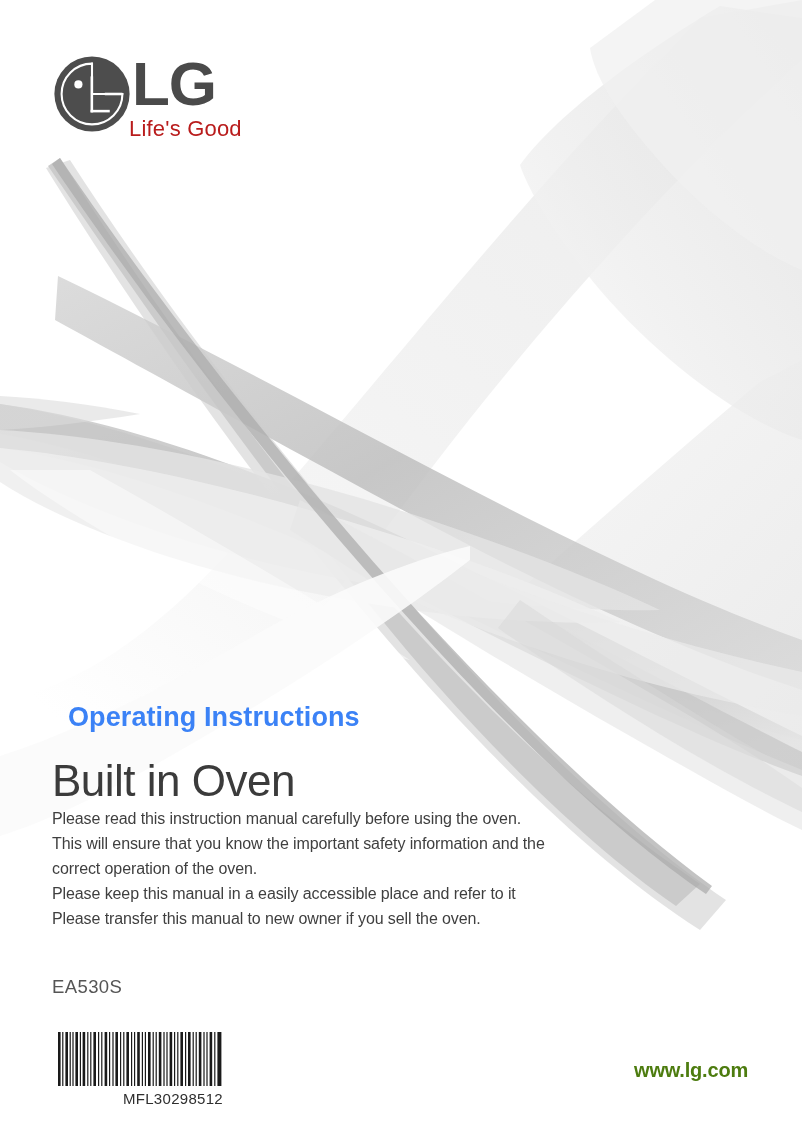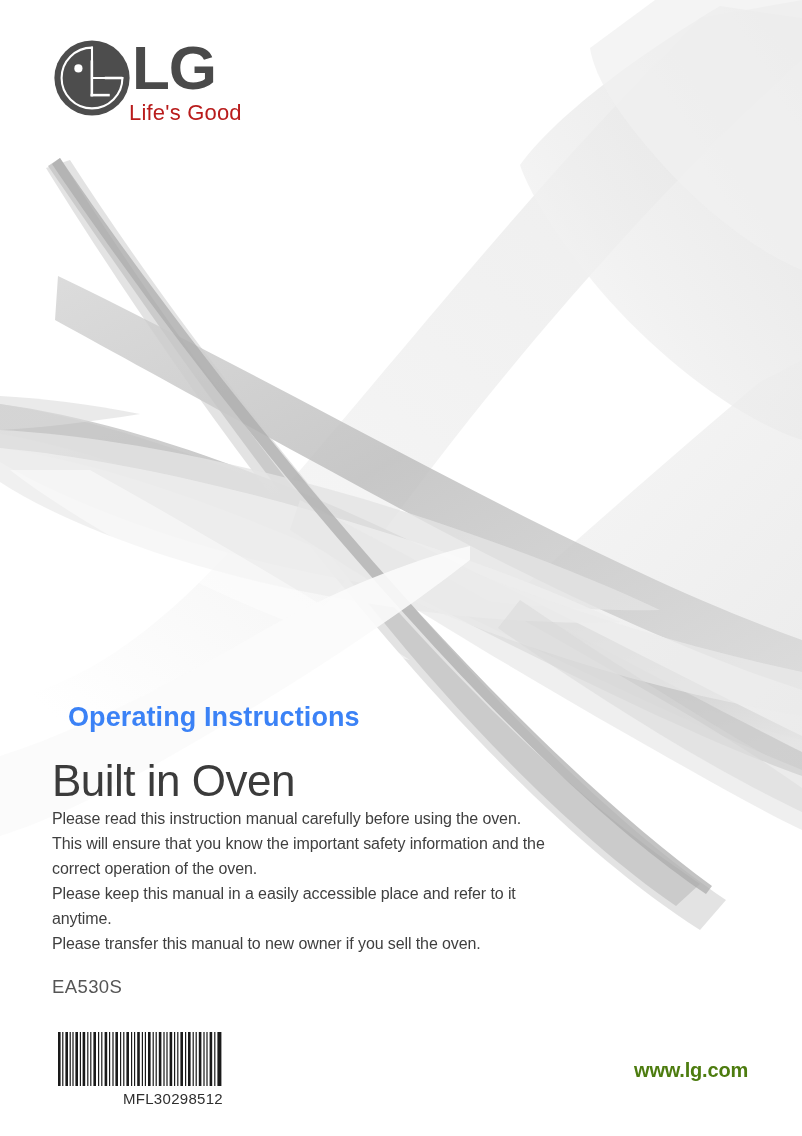--- a/index.html
+++ b/index.html
@@ -27,21 +27,21 @@
     top: 0;
     width: 802px;
     height: 1136px;
     pointer-events: none;
   }
 
   
   #logo-block {
     position: absolute;
     left: 52px;
-    top: 36px;
+    top: 52px;
     width: 260px;
     height: 100px;
     text-decoration: underline;
   }
   #logo-mark {
     position: absolute;
     left: 0;
     top: 2px;
     width: 80px;
     height: 80px;
@@ -263,21 +263,20 @@
   <div id="title-block">
     <div id="kicker">Operating Instructions</div>
     <div id="doc-title">Built in Oven</div>
   </div>
 
   <div id="intro">
     <span class="ln">Please read this instruction manual carefully before using the oven.</span>
     <span class="ln">This will ensure that you know the important safety information and the</span>
     <span class="ln">correct operation of the oven.</span>
     <span class="ln">Please keep this manual in a easily accessible place and refer to it</span>
-    <span class="ln">anytime.</span>
     <span class="ln">Please transfer this manual to new owner if you sell the oven.</span>
   </div>
 
   <div id="model-number">EA530S</div>
 
   <div id="barcode-block">
     <svg id="barcode-bars" viewBox="0 0 166 54" preserveAspectRatio="none" xmlns="http://www.w3.org/2000/svg">
       <rect x="0" y="0" width="166" height="54" fill="#ffffff"></rect>
       <g fill="#1a1a1a">
         <rect x="1" y="0" width="2.6" height="54"></rect>

